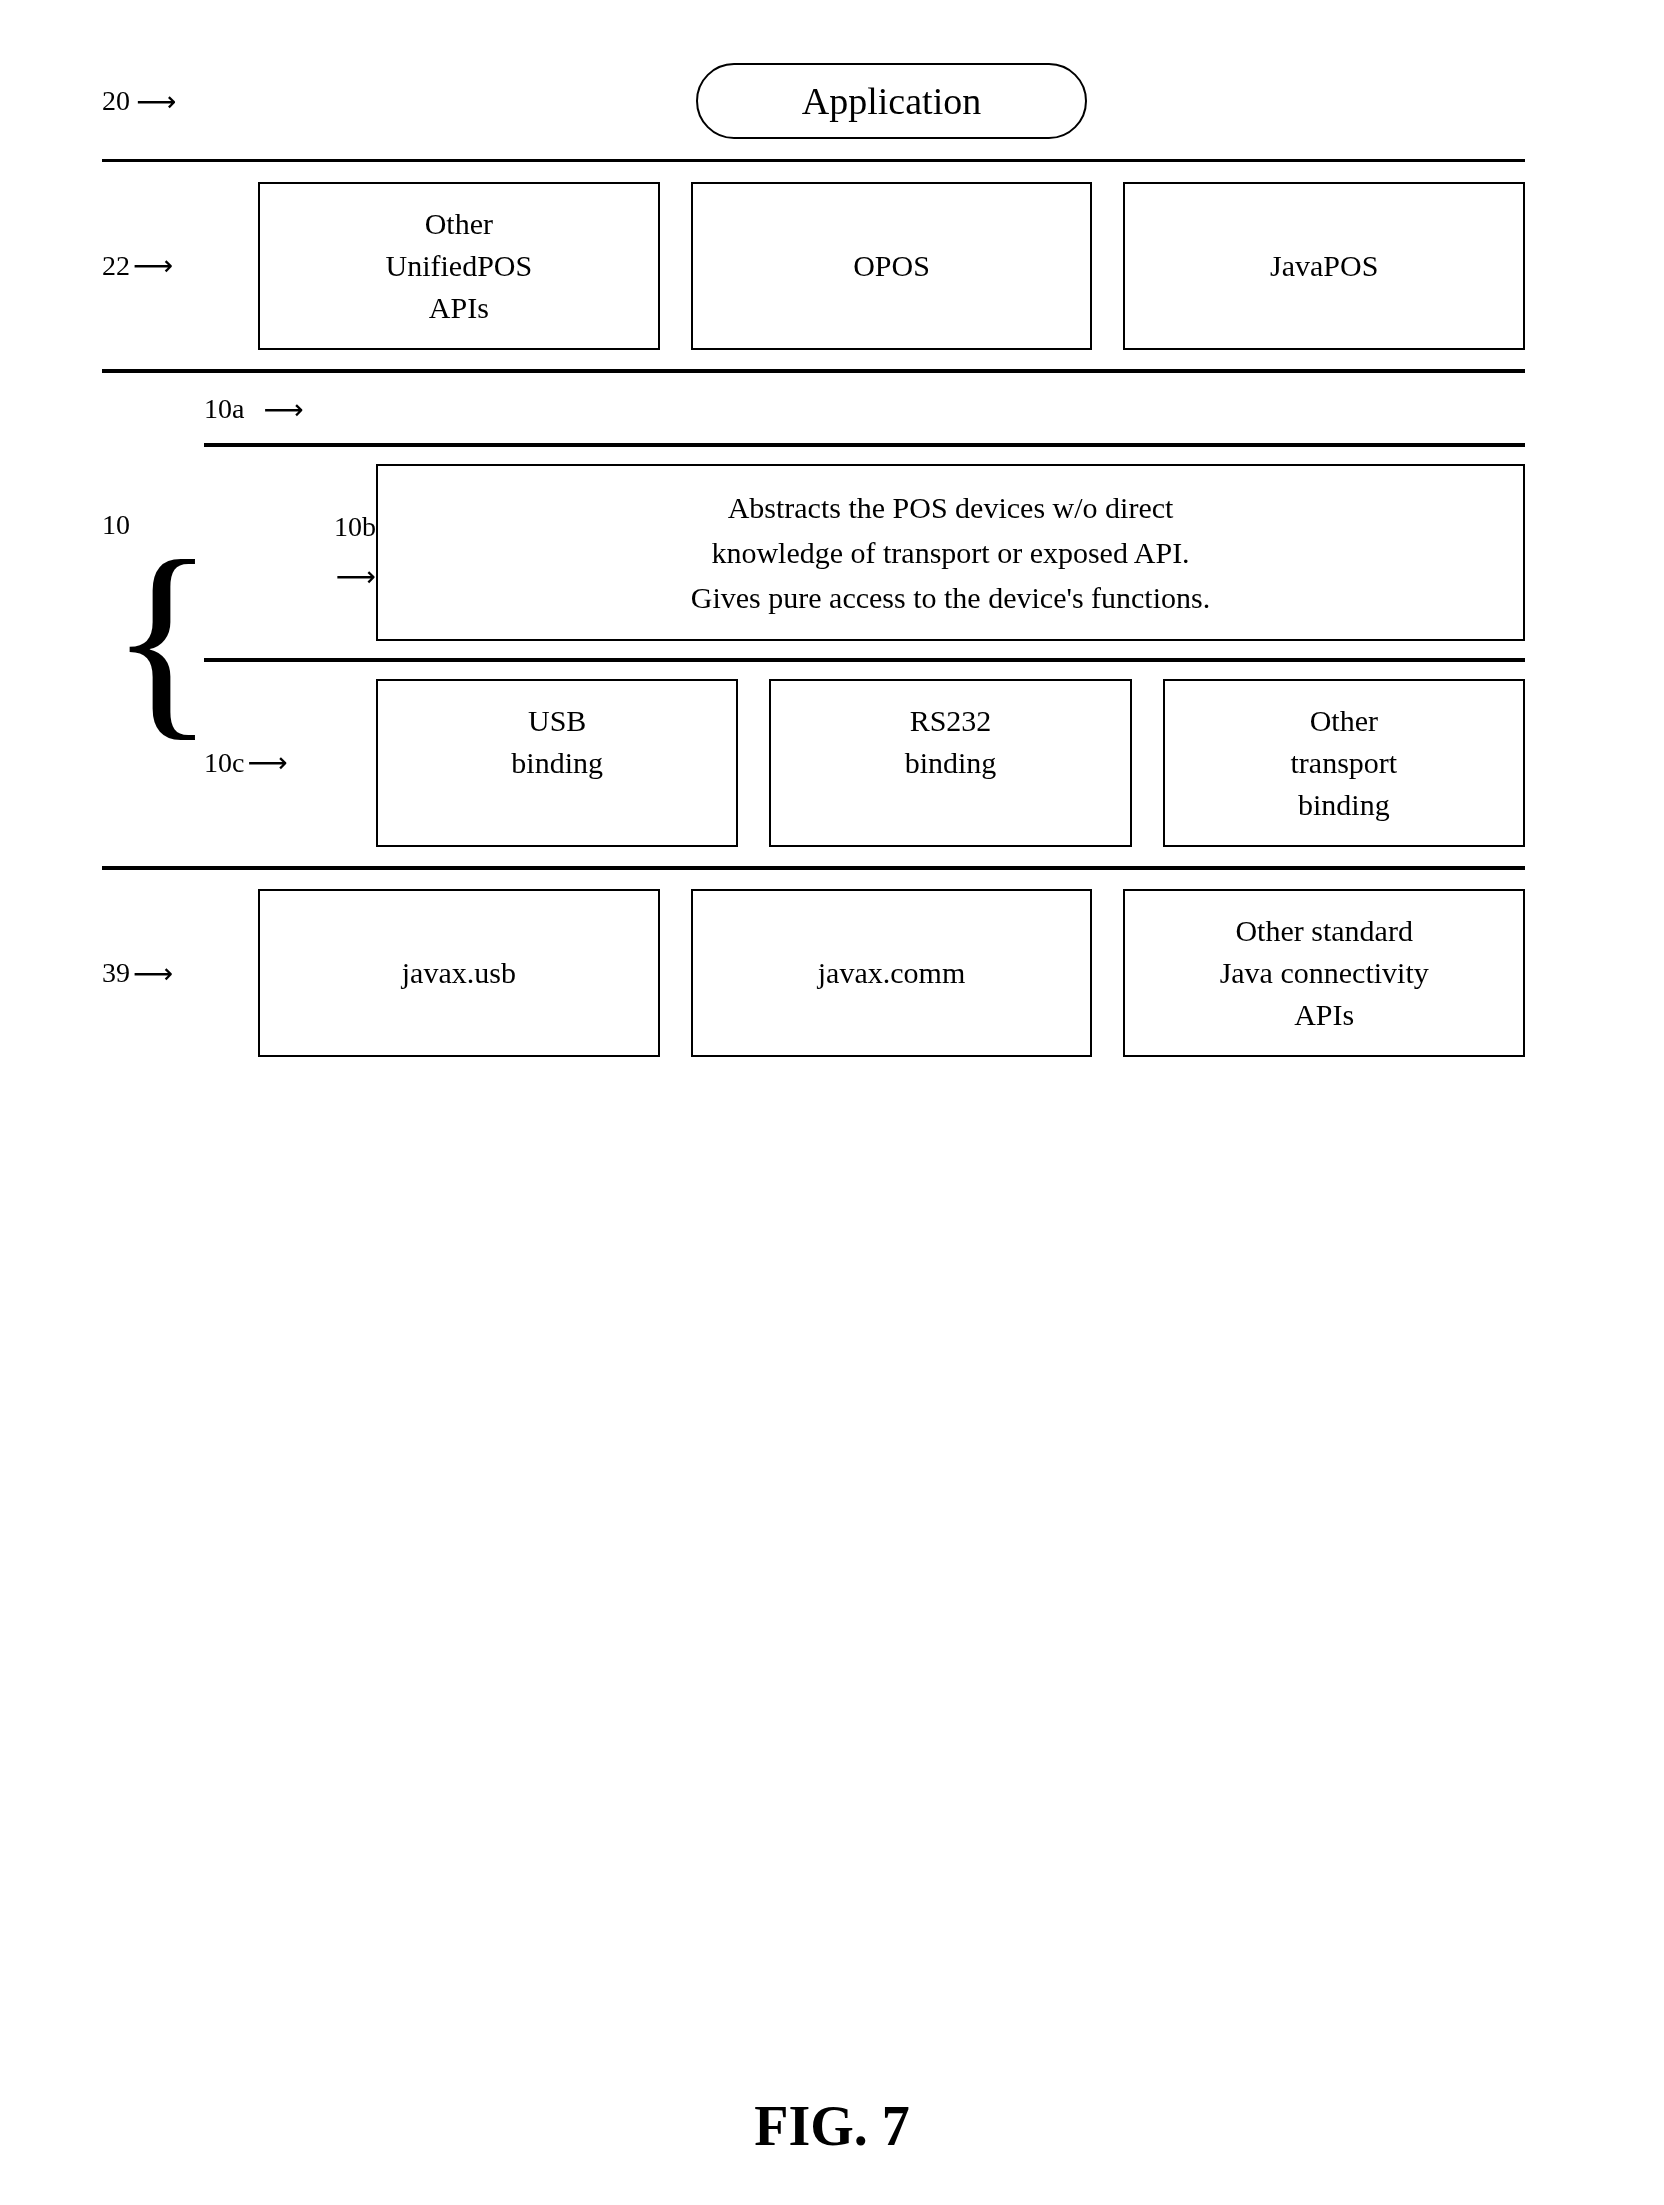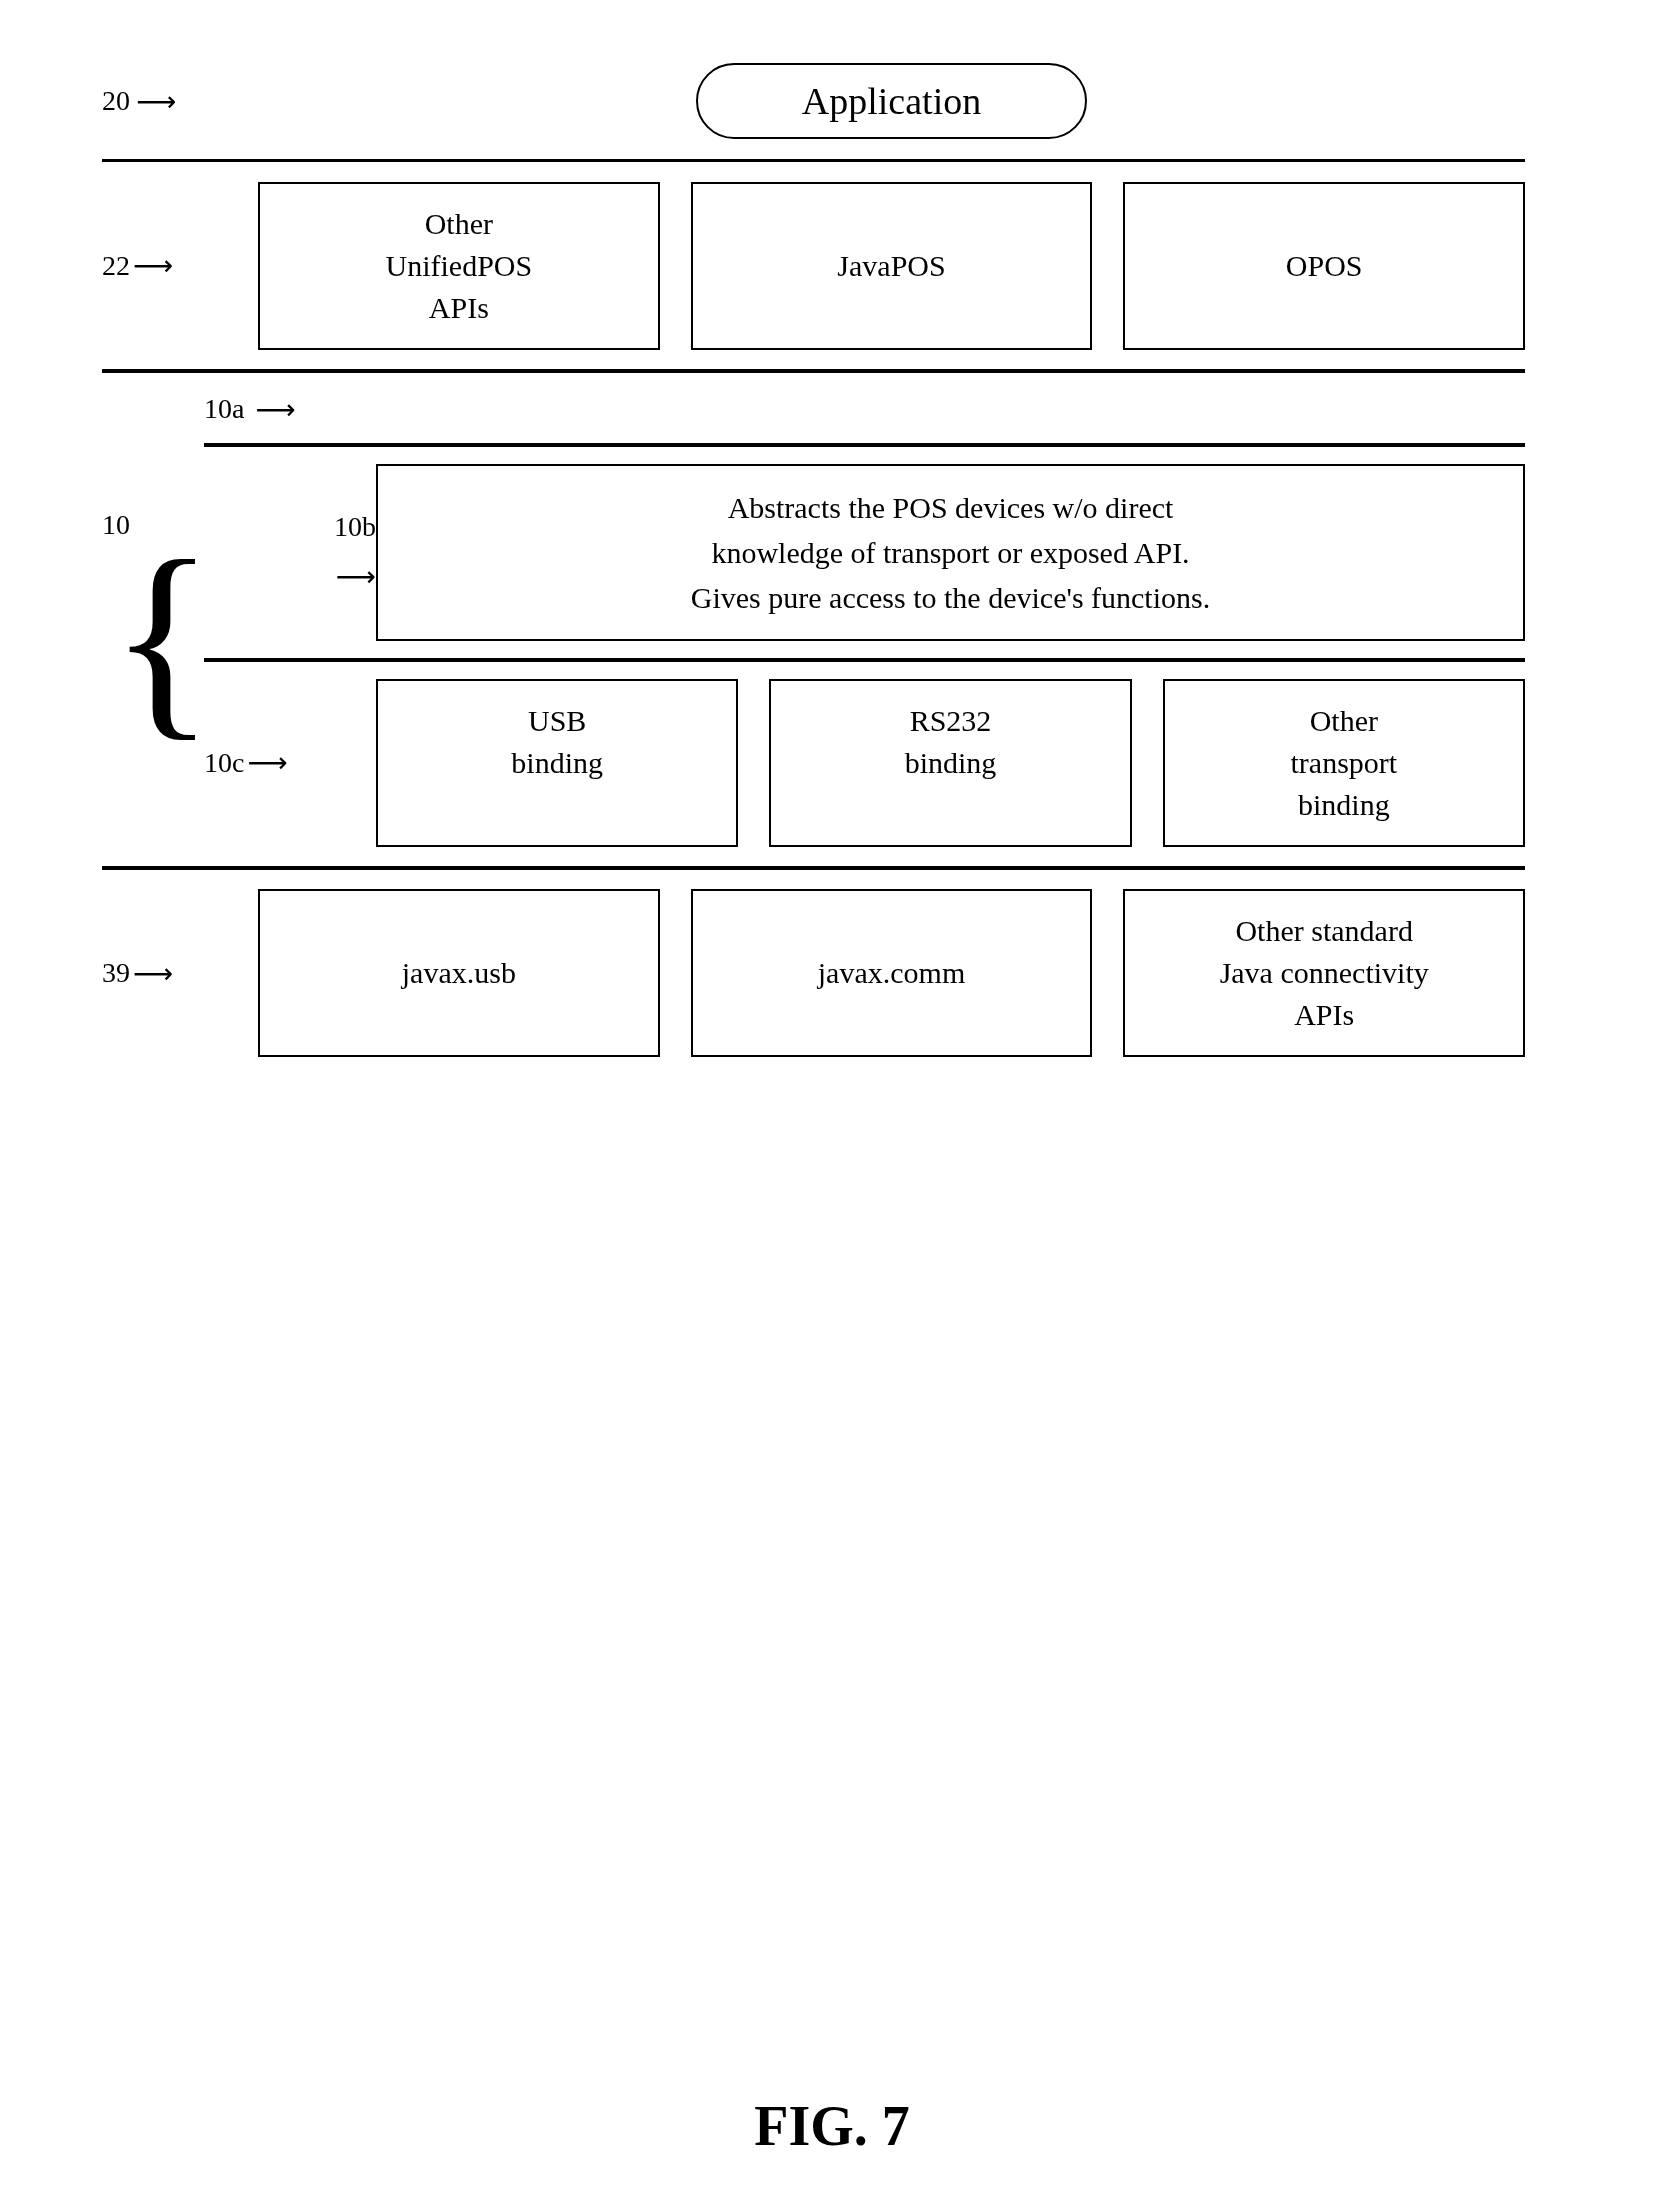--- a/index.html
+++ b/index.html
@@ -187,37 +187,37 @@
 
   <div class="full-divider"></div>
 
   <div class="section-row">
     <div class="side-label">
       <span>22</span>
       <span>⟶</span>
     </div>
     <div class="boxes-area">
       <div class="box box-third" style="font-size:30px; line-height:1.4;">Other<br>UnifiedPOS<br>APIs</div>
+      <div class="box box-third" style="font-size:30px; line-height:1.4; display:flex; align-items:center; justify-content:center;">OPOS</div>
       <div class="box box-third" style="font-size:30px; line-height:1.4; display:flex; align-items:center; justify-content:center;">JavaPOS</div>
-      <div class="box box-third" style="font-size:30px; line-height:1.4; display:flex; align-items:center; justify-content:center;">OPOS</div>
     </div>
   </div>
 
   <div class="full-divider"></div>
 
   <div class="group-bracket">
     <div class="bracket-side">
       <span class="bracket-number">10</span>
       <span class="bracket-brace">{</span>
     </div>
 
     <div class="bracket-content">
 
       <div class="inner-section-row">
-        <div class="side-label" style="width:172px; font-size:28px; display:flex; align-items:center; gap:11px;">
+        <div class="side-label" style="width:172px; font-size:28px; display:flex; align-items:center; gap:19px;">
           <span>10a</span>
           <span>⟶</span>
         </div>
       </div>
 
       <div class="inner-divider"></div>
 
       <div class="inner-section-row">
         <div class="side-label" style="width:172px; font-size:28px; display:flex; align-items:flex-end; gap:17px;flex-direction:column;">
           <span>10b</span>

